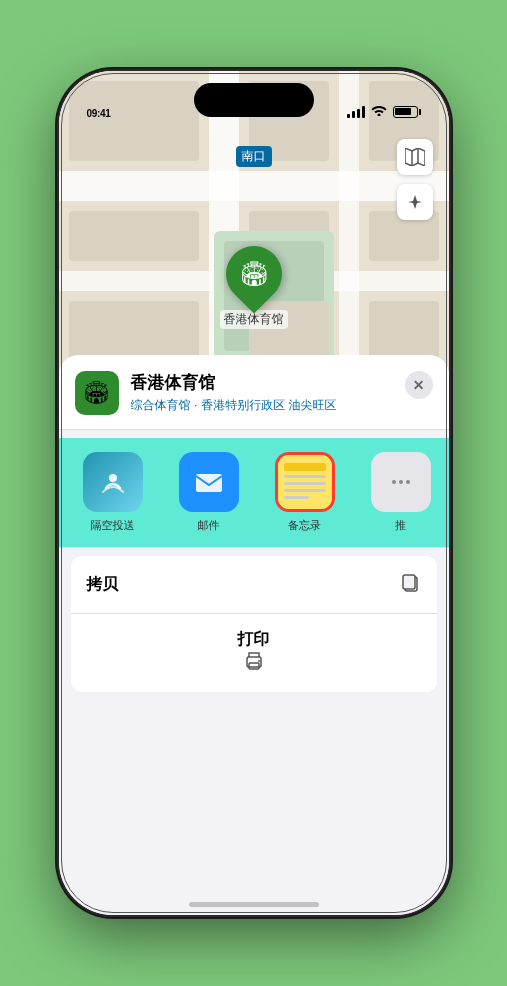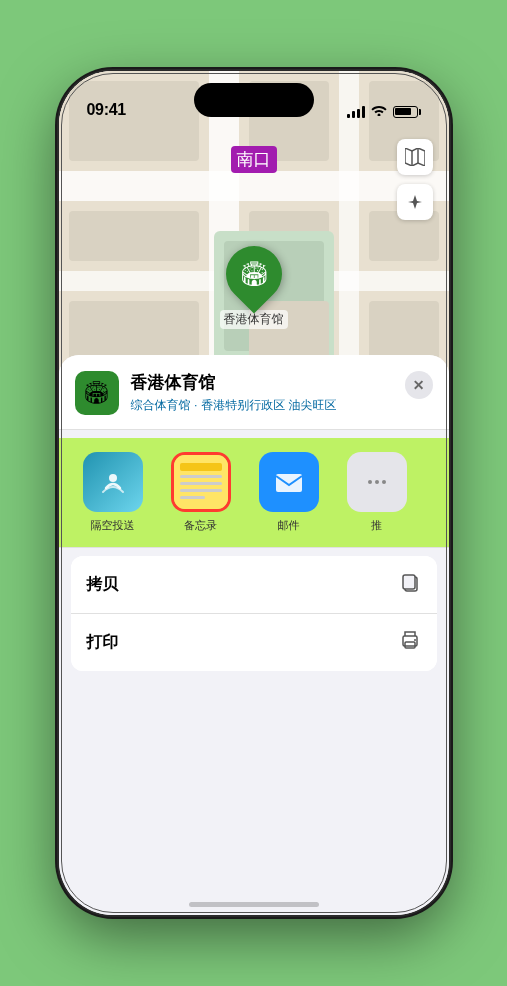--- a/index.html
+++ b/index.html
@@ -56,21 +56,21 @@
       right: 0;
       height: 54px;
       z-index: 40;
       display: flex;
       align-items: flex-end;
       padding: 0 28px 6px;
       justify-content: space-between;
     }
 
     .status-time {
-      font-size: 16px;
+      font-size: 10px;
       font-weight: 600;
       color: #000;
       letter-spacing: -0.3px;
     }
 
     .status-icons {
       display: flex;
       align-items: center;
       gap: 6px;
     }
@@ -205,23 +205,23 @@
       padding: 1px 4px;
       border-radius: 4px;
     }
 
     
     .map-label {
       position: absolute;
       top: 75px;
       left: 50%;
       transform: translateX(-50%);
-      background: #a21caf;
+      background: #0369a1;
       color: #fff;
-      font-size: 17px;
+      font-size: 12px;
       padding: 2px 6px;
       border-radius: 4px;
       white-space: nowrap;
     }
 
     
     .bottom-sheet {
       position: absolute;
       bottom: 0;
       left: 0;
@@ -280,25 +280,25 @@
       justify-content: center;
       cursor: pointer;
       flex-shrink: 0;
       font-size: 14px;
       color: #666;
       font-weight: 600;
     }
 
     
     .share-row {
-      background: #bef264;
+      background: #5eead4;
       margin-top: 8px;
       padding: 14px 16px 14px 14px;
       display: flex;
-      gap: 8px;
+      gap: 16px;
       overflow-x: auto;
       border-bottom: 0.5px solid #e0e0e0;
     }
 
     .share-row::-webkit-scrollbar { display: none; }
 
     .share-item {
       display: flex;
       flex-direction: column;
       align-items: center;
@@ -519,44 +519,44 @@
           <svg width="32" height="32" viewBox="0 0 32 32" fill="none">
             <circle cx="16" cy="12" r="4" fill="rgba(255,255,255,0.9)"></circle>
             <path d="M9 22 Q16 14 23 22" stroke="rgba(255,255,255,0.9)" stroke-width="2.5" fill="none" stroke-linecap="round"></path>
             <path d="M6 26 Q16 16 26 26" stroke="rgba(255,255,255,0.7)" stroke-width="2" fill="none" stroke-linecap="round"></path>
           </svg>
         </div>
         <span class="share-item-label">隔空投送</span>
       </div>
 
 
+      <div class="share-item">
+        <div class="share-item-icon mail">
+          <svg width="34" height="34" viewBox="0 0 34 34" fill="none">
+            <rect x="4" y="9" width="26" height="18" rx="2" fill="white" opacity="0.9"></rect>
+            <path d="M4 11 L17 20 L30 11" stroke="#1e90ff" stroke-width="2" fill="none"></path>
+          </svg>
+        </div>
+        <span class="share-item-label">邮件</span>
+      </div>
+
       <div class="share-item" style="position:relative;">
         <div style="position:relative; width:60px; height:60px; border-radius:14px; border:3px solid #ff3b30; overflow:visible;">
           <div class="notes-inner">
             <div class="notes-top-bar"></div>
             <div class="notes-line"></div>
             <div class="notes-line"></div>
             <div class="notes-line"></div>
             <div class="notes-line" style="width:60%"></div>
           </div>
         </div>
         <span class="share-item-label">备忘录</span>
       </div>
 
       <div class="share-item">
-        <div class="share-item-icon mail">
-          <svg width="34" height="34" viewBox="0 0 34 34" fill="none">
-            <rect x="4" y="9" width="26" height="18" rx="2" fill="white" opacity="0.9"></rect>
-            <path d="M4 11 L17 20 L30 11" stroke="#1e90ff" stroke-width="2" fill="none"></path>
-          </svg>
-        </div>
-        <span class="share-item-label">邮件</span>
-      </div>
-
-      <div class="share-item">
         <div class="share-item-icon more">
           <svg width="24" height="24" viewBox="0 0 24 24" fill="none">
             <circle cx="5" cy="12" r="2" fill="#888"></circle>
             <circle cx="12" cy="12" r="2" fill="#888"></circle>
             <circle cx="19" cy="12" r="2" fill="#888"></circle>
           </svg>
         </div>
         <span class="share-item-label">推</span>
       </div>
     </div>
@@ -569,21 +569,21 @@
           <svg width="22" height="22" viewBox="0 0 22 22" fill="none">
             <rect x="6" y="6" width="12" height="14" rx="2" stroke="#555" stroke-width="1.5" fill="none"></rect>
             <rect x="4" y="4" width="12" height="14" rx="2" stroke="#555" stroke-width="1.5" fill="#f2f2f7"></rect>
           </svg>
         </span>
       </div>
 
 
 
 
-      <div class="action-item" style="border-bottom:none;">
+      <div class="action-item" style="border-bottom:none;flex-direction:column;">
         <span class="action-label">打印</span>
         <span class="action-icon">
           <svg width="22" height="22" viewBox="0 0 22 22" fill="none">
             <rect x="4" y="7" width="14" height="10" rx="1.5" stroke="#555" stroke-width="1.5" fill="none"></rect>
             <rect x="6" y="13" width="10" height="6" rx="1" stroke="#555" stroke-width="1.5" fill="none"></rect>
             <path d="M6 7 L6 3 L16 3 L16 7" stroke="#555" stroke-width="1.5" fill="none"></path>
             <circle cx="16" cy="11" r="1" fill="#555"></circle>
           </svg>
         </span>
       </div>

